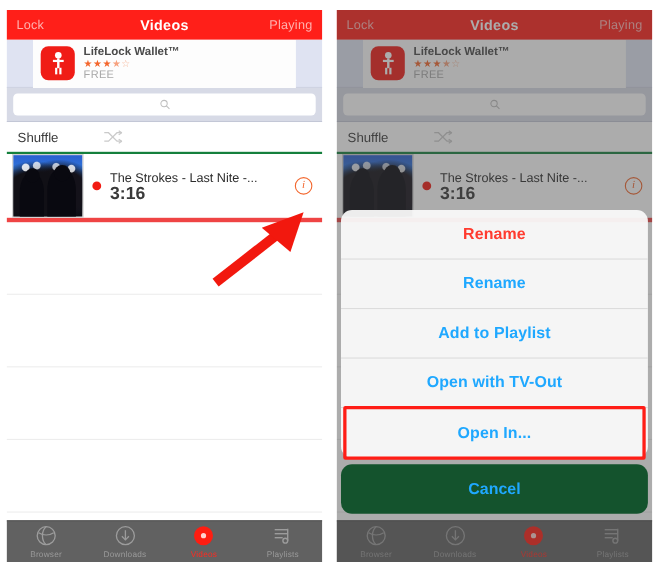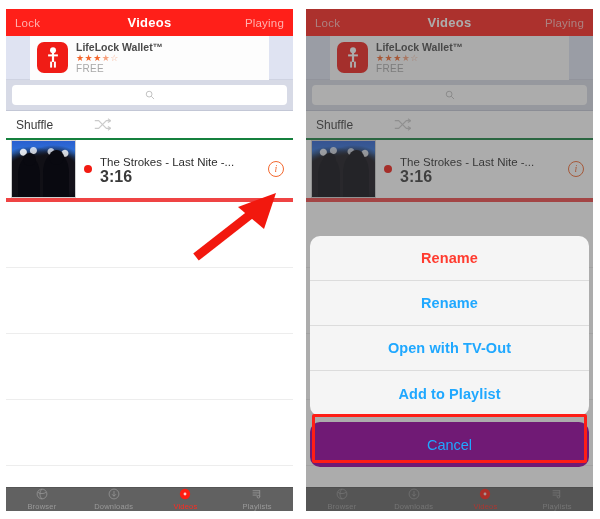--- a/index.html
+++ b/index.html
@@ -221,21 +221,21 @@
   }
 
   
   .empty-rows { background: #fff; }
   .empty-row { height: 66px; border-bottom: 1px solid #ededed; }
 
   
   .tabbar {
     position: absolute;
     left: 0; right: 0; bottom: 0;
-    height: 24px;
+    height: 38px;
     background: #616161;
     display: flex;
     border-top: 1px solid #555;
   }
   .tab {
     flex: 1 1 0;
     display: flex;
     flex-direction: column;
     align-items: center;
     justify-content: center;
@@ -279,27 +279,27 @@
     font-weight: bold;
     color: #1fa8ff;
     border-bottom: 1px solid #dcdcdc;
     letter-spacing: .1px;
   }
   .sheet-item:last-child { border-bottom: none; }
   .sheet-item.destructive { color: #ff3b2f; }
   .sheet-cancel {
     margin-top: 6px;
     height: 45px;
-    background: #701a75;
+    background: #14532d;
     border-radius: 10px;
     display: flex;
     align-items: center;
     justify-content: center;
     font-size: 14.5px;
-    font-weight: normal;
+    font-weight: bold;
     color: #1fa8ff;
   }
   .highlight-box {
     position: absolute;
     left: 2px; right: 2px;
     border: 3px solid #ff1d16;
     border-radius: 2px;
     pointer-events: none;
     z-index: 12;
   }
@@ -530,21 +530,22 @@
         <span class="tab-label">Playlists</span>
       </div>
     </div>
 
     <div class="dim"></div>
 
     <div class="sheet">
       <div class="sheet-group">
         <div class="sheet-item destructive">Rename</div>
         <div class="sheet-item">Rename</div>
+        <div class="sheet-item">Add to Playlist</div>
         <div class="sheet-item">Open with TV-Out</div>
-        <div class="sheet-item">Add to Playlist</div>
+        <div class="sheet-item">Open In...</div>
       </div>
       <div class="sheet-cancel">Cancel</div>
       <div class="highlight-box" id="hl" style="top: 178px; height: 49px; border-color: rgb(255, 29, 22);"></div>
     </div>
   </div>
 
 </div>
 
 </body></html>

